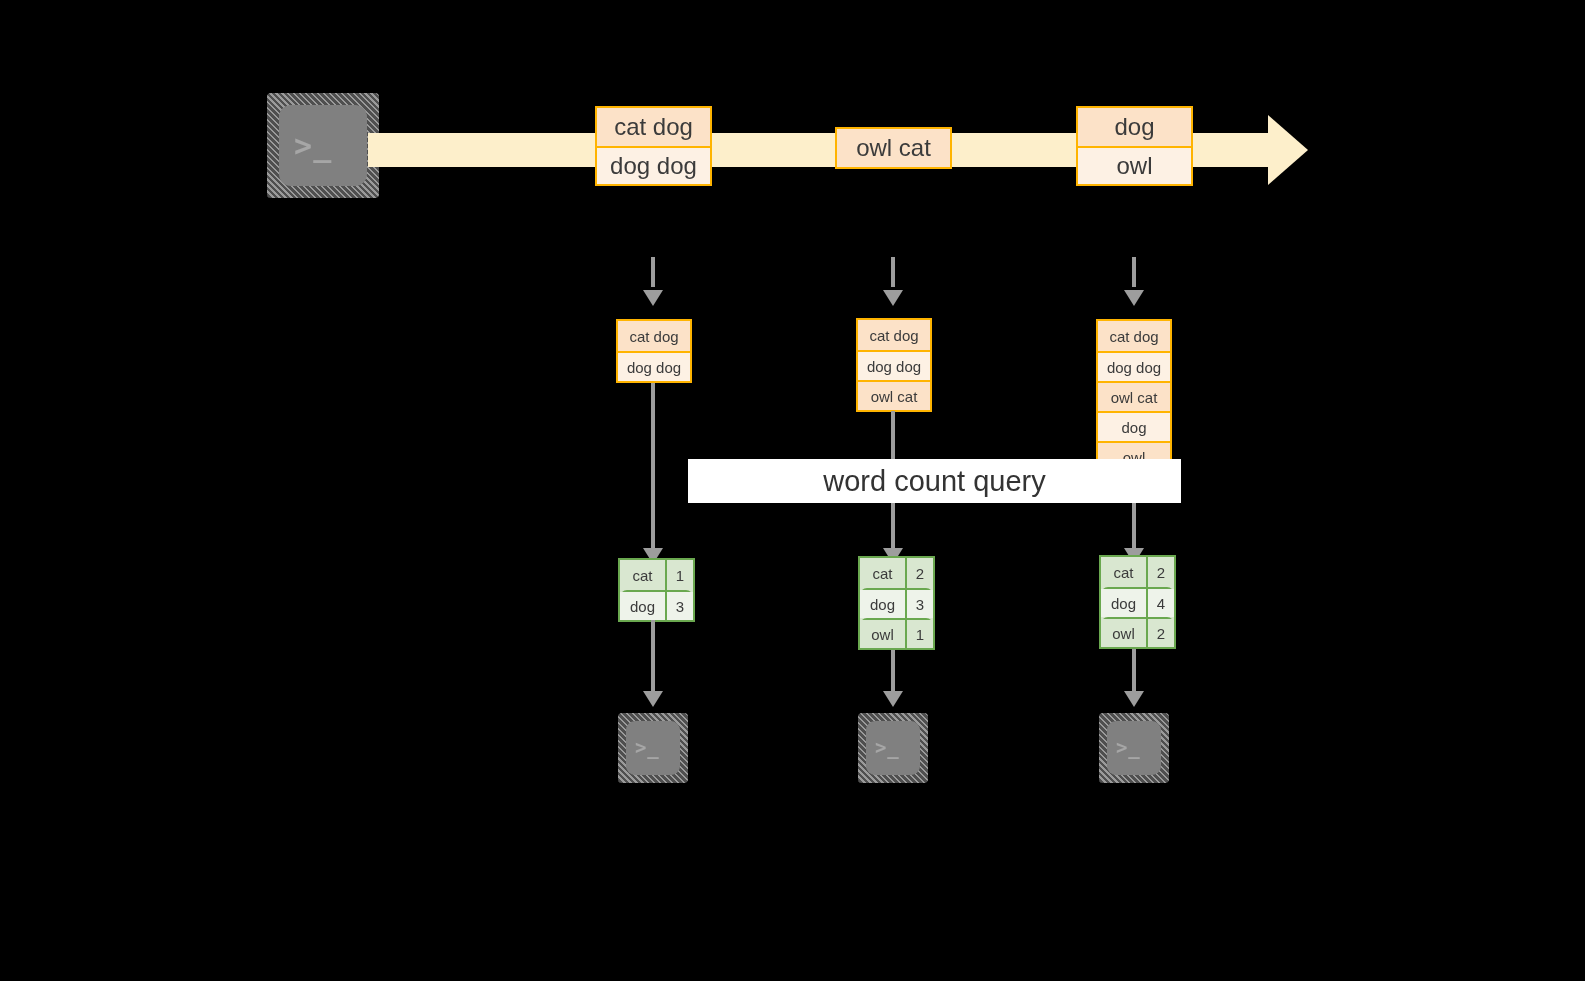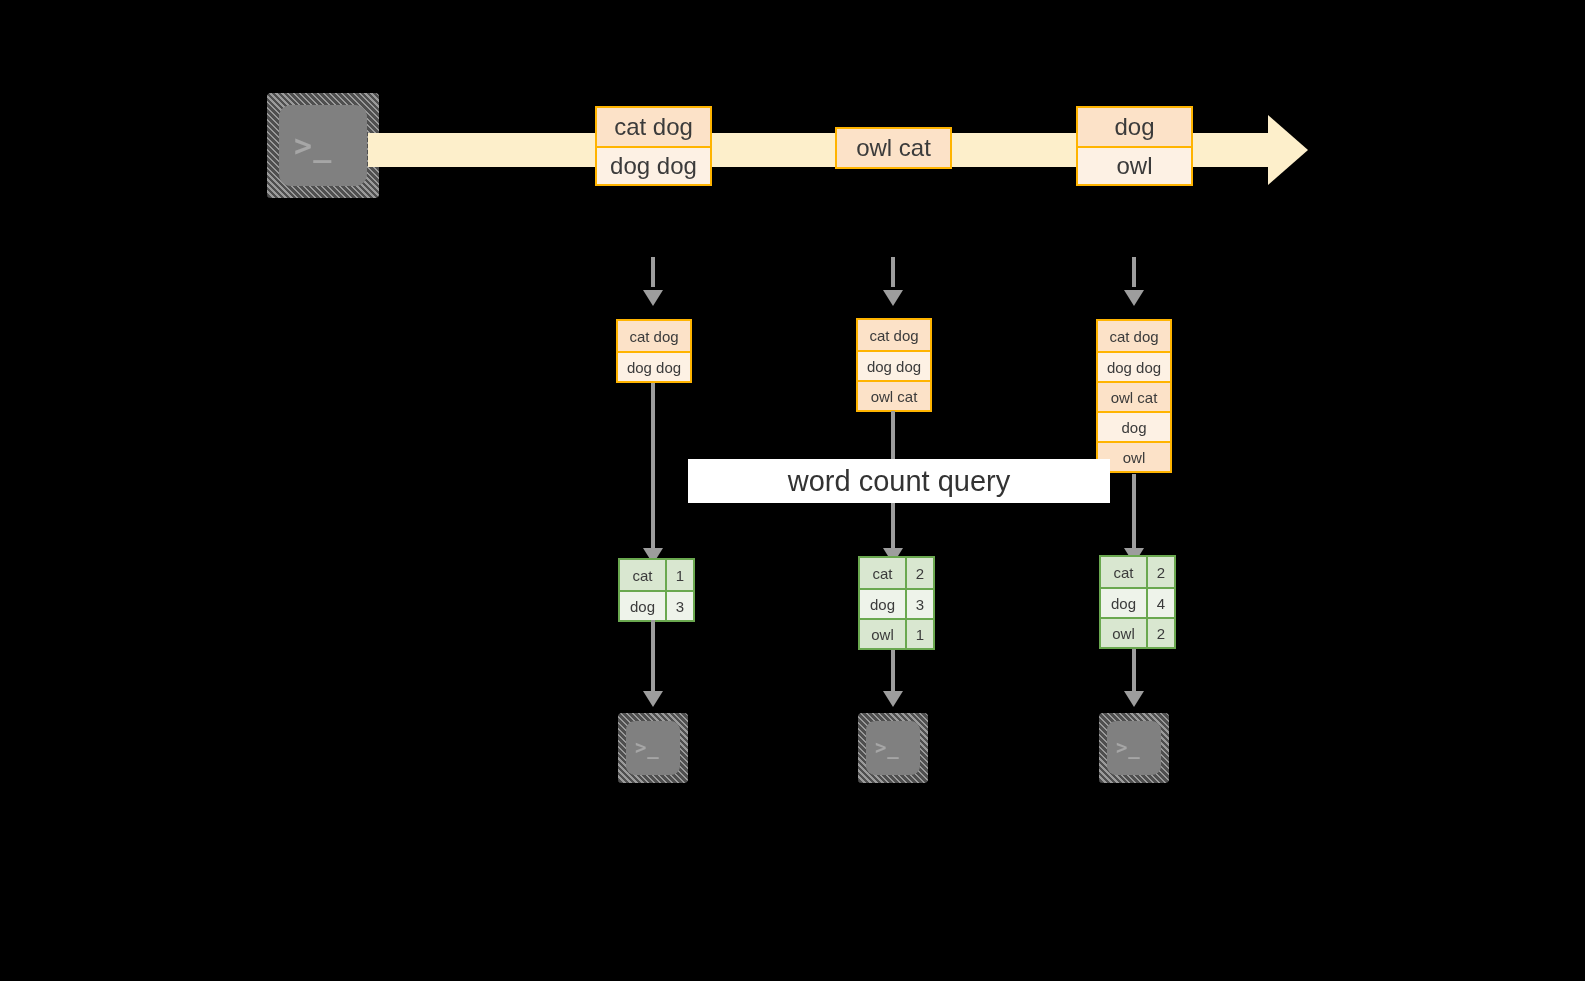--- a/index.html
+++ b/index.html
@@ -87,20 +87,21 @@
   .kvtable {
     position: absolute;
     box-sizing: border-box;
     border: 2.5px solid #6AA84F;
     background: #D9E7D0;
   }
   .kvtable .trow {
     display: flex;
     box-sizing: border-box;
     height: 30px;
+    border-radius: 7px;
   }
   .kvtable .trow + .trow { border-top: 2.5px solid #6AA84F; }
   .kvtable .cell {
     box-sizing: border-box;
     display: flex;
     align-items: center;
     justify-content: center;
     font-size: 15px;
     color: #3b3b3b;
     background: #D9E7D0;
@@ -193,21 +194,21 @@
 
   <div class="vline" style="left:651px; top:383px; height:168px;"></div>
   <div class="vhead" style="left:643px; top:548px;"></div>
 
   <div class="vline" style="left:891px; top:411px; height:140px;"></div>
   <div class="vhead" style="left:883px; top:548px;"></div>
 
   <div class="vline" style="left:1132px; top:474px; height:77px;"></div>
   <div class="vhead" style="left:1124px; top:548px;"></div>
 
-  <div id="query-banner" style="left:688px; top:459px; width:422px; height:44px;">
+  <div id="query-banner" style="left:688px; top:459px; width:493px; height:44px;">
     <span>word count query</span>
   </div>
 
   <div class="kvtable" style="left:618px; top:558px;">
     <div class="trow">
       <div class="cell k">cat</div>
       <div class="cell v">1</div>
     </div>
     <div class="trow alt">
       <div class="cell k">dog</div>

